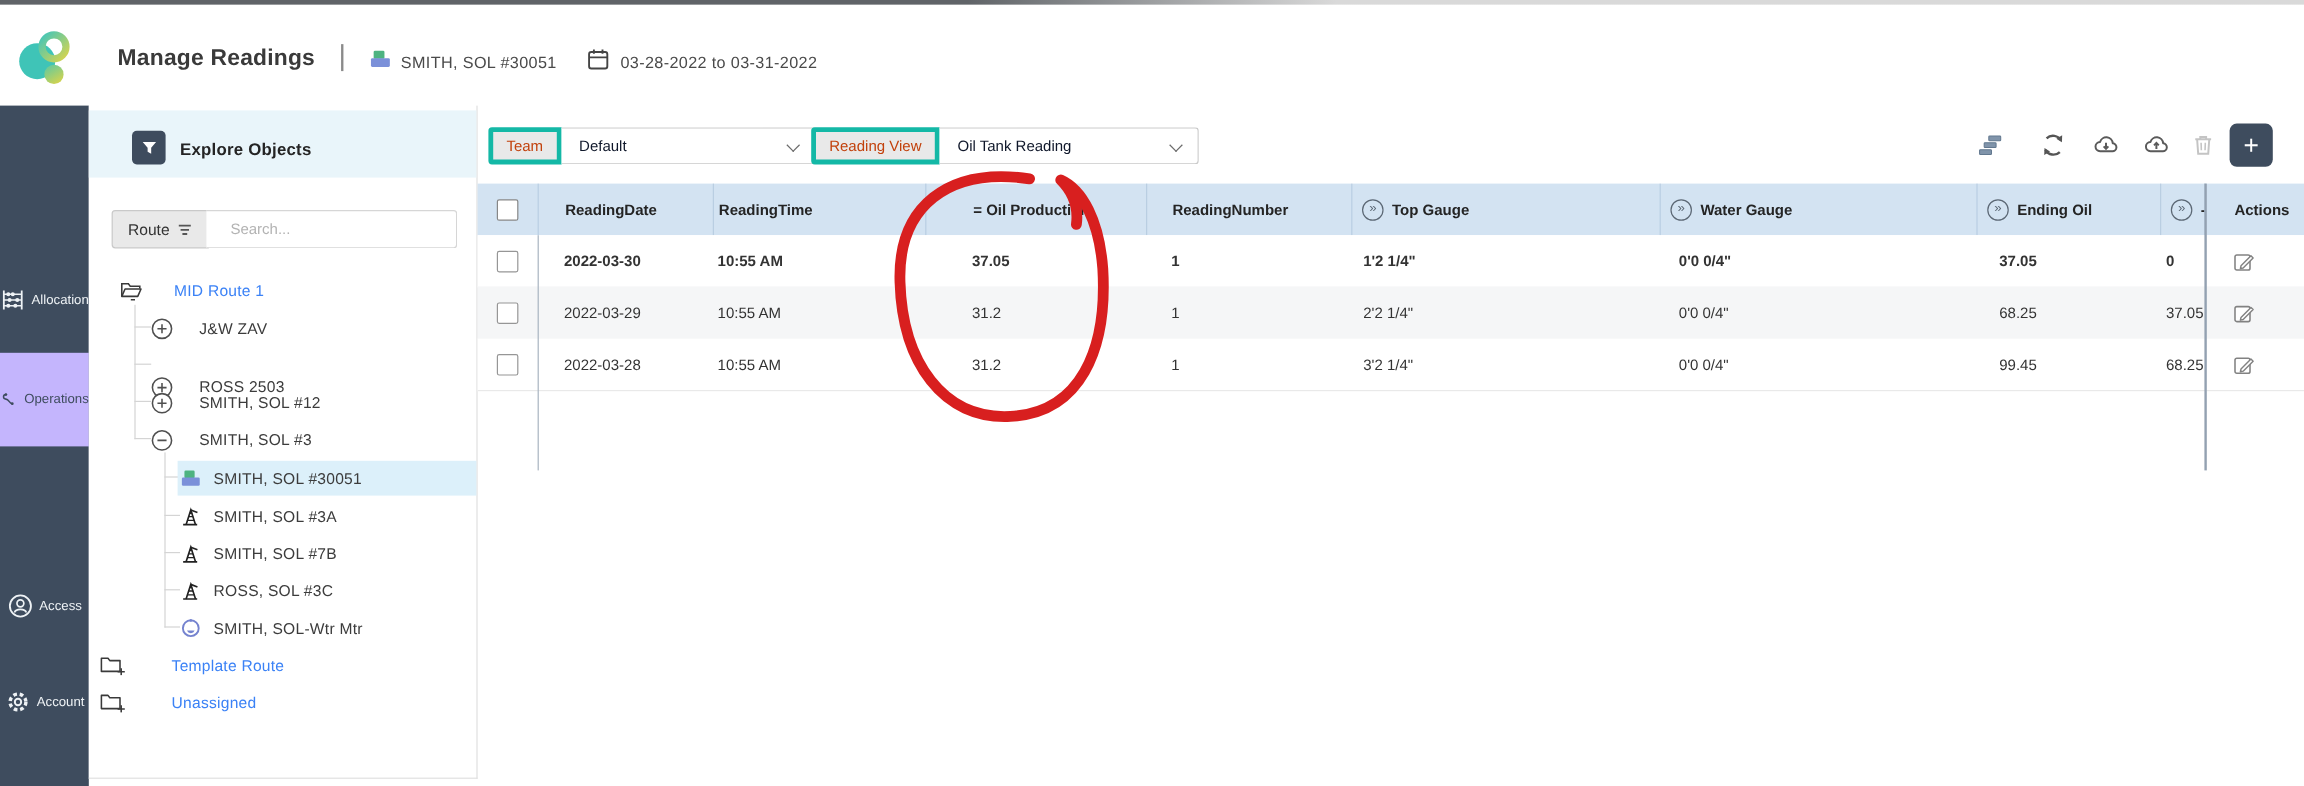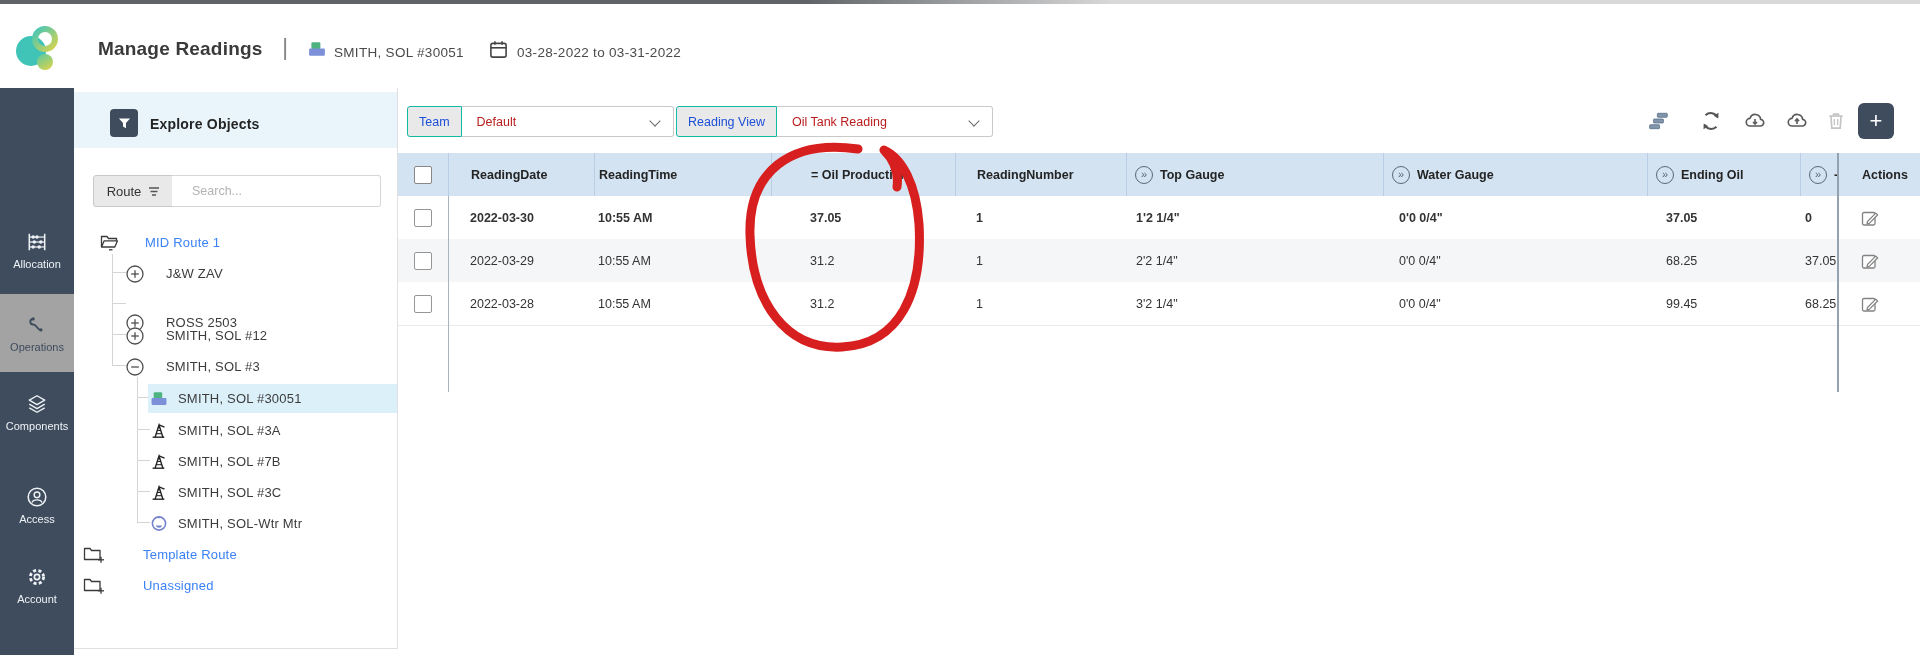--- a/index.html
+++ b/index.html
@@ -15,23 +15,23 @@
   .logo{position:absolute;left:15px;top:20px;}
   .page-title{position:absolute;left:98px;top:34px;font-size:19px;font-weight:700;color:#3a3a3a;letter-spacing:.2px;}
   .title-sep{position:absolute;left:282px;top:29px;font-size:24px;font-weight:300;color:#8a8a8a;}
   .entity-icon{position:absolute;left:308px;top:36px;}
   .entity-name{position:absolute;left:334px;top:41px;font-size:13.5px;color:#4a4a4a;letter-spacing:.3px;}
   .cal-icon{position:absolute;left:489px;top:36px;}
   .date-range{position:absolute;left:517px;top:41px;font-size:13.5px;color:#4a4a4a;letter-spacing:.3px;}
 
   
   .sidebar{position:absolute;left:0;top:88px;width:74px;height:567px;background:#3e4c5e;}
-  .side-item{position:absolute;left:0;width:74px;display:flex;flex-direction:column;align-items:center;justify-content:center;gap:5px;color:#eef2f5;font-size:11px;cursor:pointer;}
+  .side-item{position:absolute;left:0;width:74px;display:flex;flex-direction:row;align-items:center;justify-content:center;gap:5px;color:#eef2f5;font-size:11px;cursor:pointer;}
   .side-item svg{display:block;}
-  .side-item.active{background:#a3a3a3;color:#3e4c5e;}
+  .side-item.active{background:#c4b5fd;color:#3e4c5e;}
   .si-0{top:128px;height:68px;} .si-1{top:206px;height:78px;} .si-2{top:290px;height:68px;}
   .si-3{top:384px;height:66px;} .si-4{top:464px;height:66px;}
 
   
   .left-panel{position:absolute;left:74px;top:88px;width:323px;height:560px;background:#fff;border-right:1px solid #e0e0e0;border-bottom:1px solid #e0e0e0;}
   .explore-band{position:absolute;left:0;top:4px;right:0;height:56px;background:#e9f5fa;}
   .filter-btn{position:absolute;left:36px;top:17px;width:28px;height:28px;background:#3e4c5e;border-radius:4px;display:flex;align-items:center;justify-content:center;cursor:pointer;}
   .explore-title{position:absolute;left:76px;top:24px;font-size:14px;font-weight:700;color:#242424;letter-spacing:.2px;}
 
   .route-box{position:absolute;left:19px;top:87px;width:79px;height:30px;background:#e9e9e9;border:1px solid #c9c9c9;border-radius:3px 0 0 3px;display:flex;align-items:center;justify-content:center;gap:7px;font-size:13px;color:#333;cursor:pointer;}
@@ -47,22 +47,22 @@
   .tr-mid{padding-left:26px;} .tr-mid .t-label{margin-left:26px;}
   .tr-sub0{padding-left:9px;} .tr-sub0 .t-label{margin-left:36px;}
   .tr-l1{padding-left:51px;} .tr-l1 .t-label{margin-left:21px;}
   .tr-l2{padding-left:76px;} .tr-l2 .t-label{margin-left:10px;}
   .tree-row.selected{padding-left:2px;}
   .conn{position:absolute;background:#d4d4d4;}
 
   
   .main{position:absolute;left:398px;top:88px;width:1522px;height:560px;}
   .ctl-group{position:absolute;top:18px;height:31px;display:flex;}
-  .ctl-label{background:#e9e9e9;border:1px solid #14b8a6;border-radius:3px 0 0 3px;padding:0 11px;font-size:12.5px;color:#1d4ed8;display:flex;align-items:center;}
-  .ctl-select{position:relative;background:#fff;border:1px solid #c9c9c9;border-left:none;border-radius:0 3px 3px 0;display:flex;align-items:center;padding-left:15px;font-size:12.5px;color:#b91c1c;cursor:pointer;}
+  .ctl-label{background:#e9e9e9;border:4px solid #14b8a6;border-radius:3px 0 0 3px;padding:0 11px;font-size:12.5px;color:#c2410c;display:flex;align-items:center;}
+  .ctl-select{position:relative;background:#fff;border:1px solid #c9c9c9;border-left:none;border-radius:0 3px 3px 0;display:flex;align-items:center;padding-left:15px;font-size:12.5px;color:#0f172a;cursor:pointer;}
   .sel-chevron{position:absolute;right:14px;top:10px;width:7px;height:7px;border-right:1.6px solid #6b6b6b;border-bottom:1.6px solid #6b6b6b;transform:rotate(45deg);}
   .g-team{left:9px;} .g-team .ctl-select{width:196px;}
   .g-rv{left:278px;} .g-rv .ctl-select{width:200px;}
 
   .tool-icon{position:absolute;top:22px;width:22px;height:22px;cursor:pointer;}
   .ti-steps{left:1250px;} .ti-refresh{left:1302px;} .ti-clouddl{left:1346px;} .ti-cloudup{left:1388px;} .ti-trash{left:1427px;}
   .add-btn{position:absolute;left:1460px;top:15px;width:36px;height:36px;background:#3e4c5e;border-radius:6px;color:#fff;font-size:22px;font-weight:400;display:flex;align-items:center;justify-content:center;cursor:pointer;}
 
   
   .thead{position:absolute;left:0;top:65px;width:1522px;height:43px;background:#d3e3f2;display:flex;font-size:12.5px;font-weight:700;color:#242424;}
@@ -150,28 +150,20 @@
       <span>Allocation</span>
     </div>
     <div class="side-item si-1 active">
       <svg width="22" height="22" viewBox="0 0 20 20">
         <path d="M6.5 4.5 C3 4.5 3 9.5 6.5 9.5 C10 9.5 10 14.5 13.5 14.5" fill="none" stroke="currentColor" stroke-width="1.7" stroke-linecap="round"></path>
         <circle cx="6.5" cy="4.5" r="1.5" fill="currentColor"></circle>
         <circle cx="13.5" cy="14.5" r="1.5" fill="currentColor"></circle>
       </svg>
       <span>Operations</span>
     </div>
-    <div class="side-item si-2">
-      <svg width="22" height="22" viewBox="0 0 20 20">
-        <path d="M10 2.5 L17 6.5 L10 10.5 L3 6.5 Z" fill="none" stroke="currentColor" stroke-width="1.3" stroke-linejoin="round"></path>
-        <path d="M3 10.2 L10 14.2 L17 10.2" fill="none" stroke="currentColor" stroke-width="1.3" stroke-linejoin="round"></path>
-        <path d="M3 13.5 L10 17.5 L17 13.5" fill="none" stroke="currentColor" stroke-width="1.3" stroke-linejoin="round"></path>
-      </svg>
-      <span>Components</span>
-    </div>
     <div class="side-item si-3">
       <svg width="22" height="22" viewBox="0 0 20 20">
         <circle cx="10" cy="10" r="8" fill="none" stroke="currentColor" stroke-width="1.4"></circle>
         <circle cx="10" cy="8" r="2.6" fill="none" stroke="currentColor" stroke-width="1.3"></circle>
         <path d="M5.5 15 C6.5 11.8 13.5 11.8 14.5 15" fill="none" stroke="currentColor" stroke-width="1.3"></path>
       </svg>
       <span>Access</span>
     </div>
     <div class="side-item si-4">
       <svg width="22" height="22" viewBox="0 0 20 20">
@@ -286,21 +278,21 @@
     </div>
     <div class="tree-row tr-l2" style="top:390px;">
       <svg width="18" height="17" viewBox="0 0 16 16">
         <line x1="2" y1="14.3" x2="13" y2="14.3" stroke="#222" stroke-width="1.3"></line>
         <path d="M4.3 14.3 L8 2.8 L11.7 14.3" fill="none" stroke="#222" stroke-width="1.3"></path>
         <line x1="5.4" y1="11" x2="10.6" y2="11" stroke="#222" stroke-width="1"></line>
         <line x1="6.2" y1="8" x2="9.8" y2="8" stroke="#222" stroke-width="1"></line>
         <line x1="6.9" y1="5.4" x2="9.1" y2="5.4" stroke="#222" stroke-width="1"></line>
         <line x1="8" y1="2.8" x2="13.2" y2="4.8" stroke="#222" stroke-width="1.3"></line>
       </svg>
-      <span class="t-label">SMITH, SOL #3C</span>
+      <span class="t-label">ROSS, SOL #3C</span>
     </div>
     <div class="tree-row tr-l2" style="top:421px;">
       <svg width="18" height="17" viewBox="0 0 16 16">
         <circle cx="8" cy="8" r="6.2" fill="none" stroke="#7583cf" stroke-width="1.5"></circle>
         <path d="M5 9.8 a3.2 3.2 0 0 0 6 0 z" fill="#7583cf"></path>
         <line x1="8" y1="1" x2="8" y2="3" stroke="#7583cf" stroke-width="1.5"></line>
       </svg>
       <span class="t-label">SMITH, SOL-Wtr Mtr</span>
     </div>
     <div class="tree-row tr-sub0 link" style="top:452px;">

